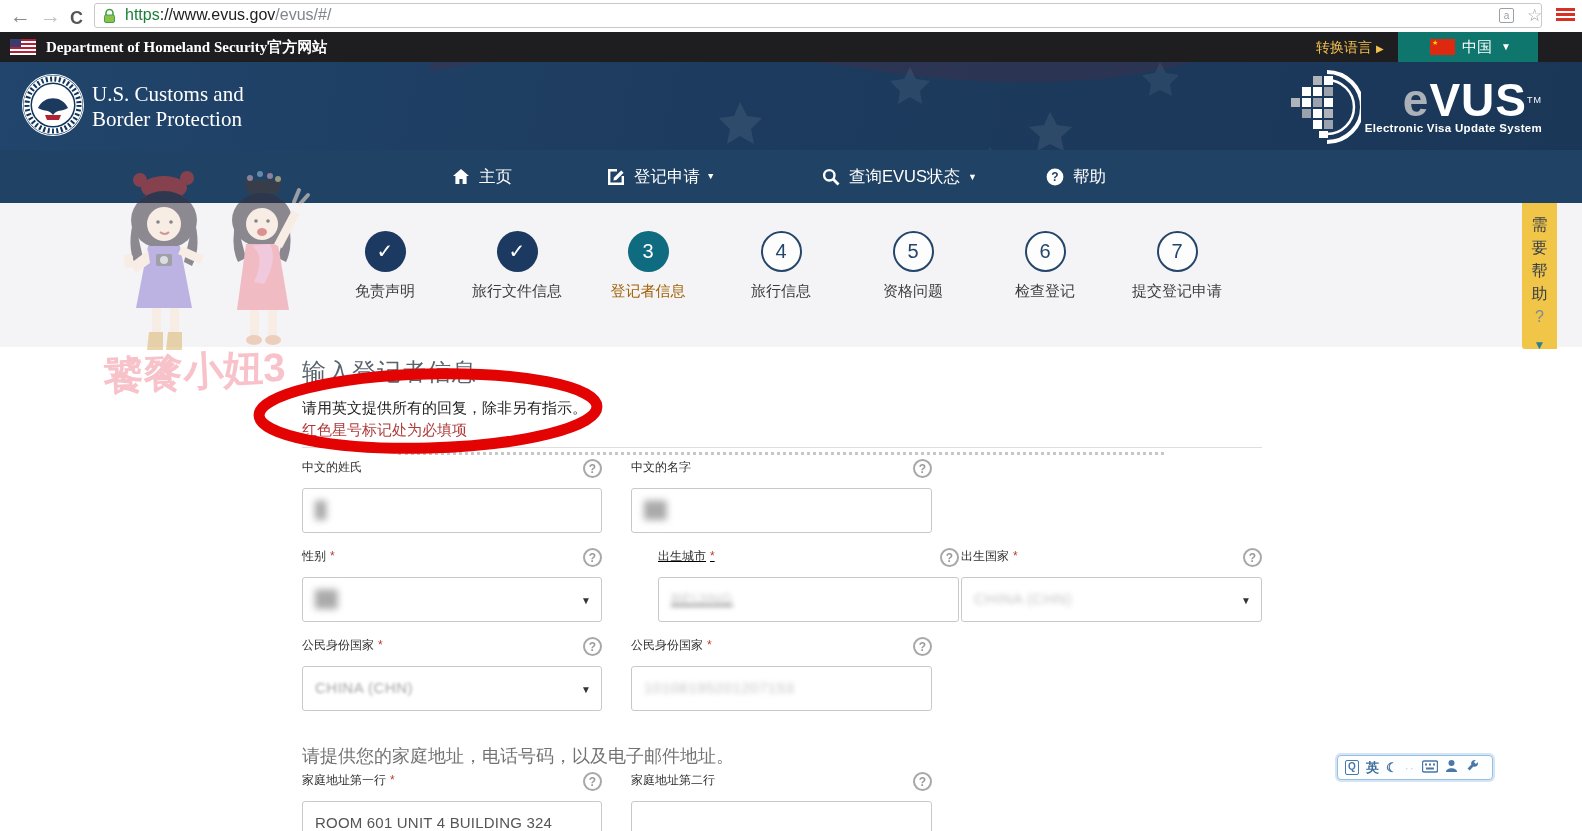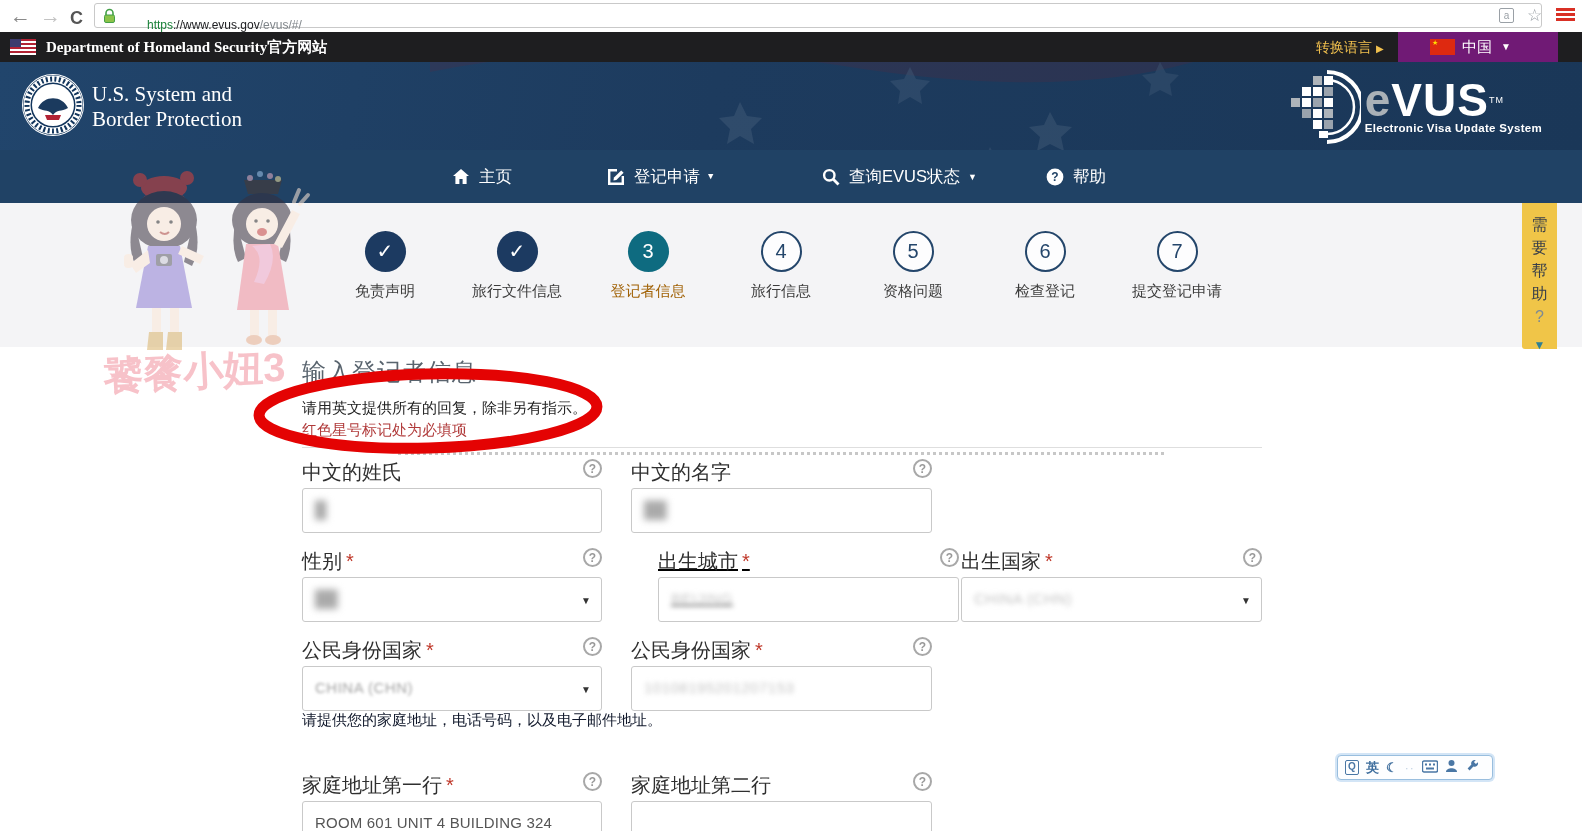--- a/index.html
+++ b/index.html
@@ -7,49 +7,49 @@
   body { font-family:"Liberation Sans", sans-serif; }
   #screen { position:relative; width:1582px; height:831px; background:#fff; overflow:hidden; margin:0 auto; }
 
   
   .chrome { position:absolute; top:0; left:0; width:100%; height:32px; background:#ffffff; }
   .nav-btn { position:absolute; top:2px; font-size:21px; font-weight:bold; color:#8a8a8a; cursor:pointer; line-height:28px; }
   .nav-btn.fwd { color:#c3c3c3; }
   .nav-btn.reload { font-size:18px; color:#555; font-weight:bold; }
   .omnibox { position:absolute; left:94px; top:3px; width:1448px; height:25px; background:#fff; border:1px solid #c9c9c9; border-radius:3px; }
   .lock-ic { position:absolute; left:8px; top:4px; }
-  .url { position:absolute; left:30px; top:14px; font-size:12px; color:#202124; white-space:nowrap;margin-left:22px; }
+  .url { position:absolute; left:30px; top:2px; font-size:16px; color:#202124; white-space:nowrap; }
   .url .scheme { color:#188038; }
   .url .host { color:#202124; }
   .url .path { color:#80868b; }
   .omni-ic { position:absolute; top:4px; color:#9aa0a6; font-size:15px; }
   .star { left:1432px; font-size:17px; top:1px; }
   .translate-ic { left:1404px; width:15px; height:15px; border:1px solid #9aa0a6; border-radius:2px; color:#9aa0a6; font-size:10px; text-align:center; line-height:13px; }
   .menu-ic { position:absolute; right:7px; top:8px; width:19px; }
   .menu-ic i { display:block; height:3px; background:#d93025; margin-bottom:2px; }
 
   
   .govbar { position:absolute; top:32px; left:0; width:100%; height:30px; background:#1e1e20; color:#fff; }
   .us-flag { position:absolute; left:10px; top:7px; width:26px; height:16px; background:repeating-linear-gradient(#b22234 0 2px, #fff 2px 4px); }
   .us-flag .canton { position:absolute; left:0; top:0; width:11px; height:8px; background:#3c3b6e; }
   .gov-text { position:absolute; left:46px; top:6px; font-family:"Liberation Serif", serif; font-weight:bold; font-size:15px; }
   .translate { position:absolute; left:1316px; top:7px; color:#f2c14e; font-size:14px; cursor:pointer; }
   .translate .tri { font-size:10px; }
-  .locale { position:absolute; left:1398px; top:0; width:160px; height:30px; background:#701a75; cursor:pointer; }
+  .locale { position:absolute; left:1398px; top:0; width:140px; height:30px; background:#0f766e; cursor:pointer; }
   .cn-flag { position:absolute; left:32px; top:7px; width:25px; height:16px; background:#de2910; color:#ffde00; font-size:7px; line-height:7px; padding-left:2px; }
   .locale .name { position:absolute; left:64px; top:6px; font-size:15px; color:#fff; }
   .locale .tri { position:absolute; left:103px; top:9px; font-size:10px; color:#fff; }
 
   
   .siteheader { position:absolute; top:62px; left:0; width:100%; height:88px;
     background:linear-gradient(100deg,#21456c 0%, #1d3b5e 45%, #1a3758 100%); overflow:hidden; }
   .flagdecor { position:absolute; left:430px; top:-20px; width:780px; height:130px; opacity:.16; }
   .agency { position:absolute; left:92px; top:20px; color:#fff; font-family:"Liberation Serif", serif; font-size:21px; line-height:1.2; }
   .seal { position:absolute; left:20px; top:10px; }
-  .evus-logo { position:absolute; right:40px; top:6px; display:flex; align-items:flex-start; }
+  .evus-logo { position:absolute; right:40px; top:6px; display:flex; align-items:flex-start;text-align:right; }
   .evus-text { margin-left:4px; margin-top:12px; }
   .evus-word { font-size:46px; line-height:40px; font-weight:bold; letter-spacing:1px; }
   .evus-word .e { color:#aab1b7; }
   .evus-word .vus { color:#ffffff; }
   .evus-word .tm { font-size:9px; color:#fff; vertical-align:top; font-weight:normal; }
   .evus-sub { color:#fff; font-size:11.5px; font-weight:bold; margin-top:2px; letter-spacing:.3px; }
 
   
   .mainnav { position:absolute; top:150px; left:0; width:100%; height:53px; background:#204265; }
   .navitem { position:absolute; top:0; height:53px; display:flex; align-items:center; color:#fff; font-size:16.5px; cursor:pointer; }
@@ -71,24 +71,24 @@
   .helptab { position:absolute; left:1522px; top:203px; width:35px; height:146px; background:#f0c licensing; background:#f0c548; text-align:center; cursor:pointer; border-radius:0 0 0 3px; }
   .helptab span { display:block; font-size:16px; color:#3a4049; line-height:23px; }
   .helptab .q { color:#7d8a94; }
   .helptab .arr { color:#2f7f93; font-size:12px; margin-top:6px; }
 
   
   .pagetitle { position:absolute; left:302px; top:356px; font-size:24px; color:#59646e; letter-spacing:1px; }
   .instr { position:absolute; left:302px; top:399px; font-size:15px; color:#222; }
   .reqnote { position:absolute; left:302px; top:421px; font-size:15px; color:#b03a3a; }
   .divider { position:absolute; left:302px; top:447px; width:960px; border-top:1px solid #dedede; }
-  .addrintro { position:absolute; left:302px; top:711px; font-size:15px; color:#0f172a; }
+  .addrintro { position:absolute; left:302px; top:744px; font-size:18px; color:#737373; }
 
   .field { position:absolute; }
-  .flabel { font-size:20px; color:#2f2f2f; height:24px; }
+  .flabel { font-size:12px; color:#2f2f2f; height:24px; }
   .req { color:#c0392b; margin-left:4px; }
   .qicon { position:absolute; right:0; top:0; width:19px; height:19px; border:2px solid #a8a8a8; border-radius:50%; color:#999; font-size:12px; font-weight:bold; text-align:center; line-height:16px; cursor:pointer; }
   .ibox { position:relative; margin-top:5px; height:45px; background:#fff; border:1px solid #c9c9c9; border-radius:3px; padding:12px 12px 0 12px; font-size:15px; color:#555; overflow:hidden; }
   .ibox .caret { position:absolute; right:10px; top:17px; font-size:10px; color:#333; }
   .blurA { filter:blur(3.5px); color:#a9a9a9; font-size:16px; }
   .blurB { filter:blur(2.5px); color:#c4c4c4; font-size:15px; letter-spacing:.5px; }
   .blurC { filter:blur(1.6px); color:#a4a4a4; font-size:15px; letter-spacing:.5px; }
   .addrval { color:#555; font-size:15px; letter-spacing:.2px; }
 
   
@@ -159,21 +159,21 @@
         <circle r="31" fill="#ffffff"></circle>
         <circle r="30" fill="#12355c"></circle>
         <circle r="26" fill="none" stroke="#ffffff" stroke-width="7"></circle>
         <circle r="26" fill="none" stroke="#12355c" stroke-width="5" stroke-dasharray="2 2.4"></circle>
         <circle r="21" fill="#ffffff"></circle>
         <path d="M-15 3 C-9 -10 9 -10 15 3 C8 7 4 4 0 10 C-4 4 -8 7 -15 3 Z" fill="#1b3a5e"></path>
         <path d="M-8 10 h16 l-2 5 h-12 z" fill="#b22234"></path>
       </svg>
     </span>
     <div class="agency">
-      <div>U.S. System and</div>
+      <div>U.S. Customs and</div>
       <div>Border Protection</div>
     </div>
     <div class="evus-logo">
       <svg width="72" height="78" viewBox="0 0 72 78">
         <path d="M38 4 A35 35 0 0 1 38 74" fill="none" stroke="#ffffff" stroke-width="4"></path>
         <path d="M38 12 A27 27 0 0 1 38 66" fill="none" stroke="#ffffff" stroke-width="2.5"></path>
         <g>
           <rect x="24" y="8" width="9" height="9" fill="#aeb4ba"></rect>
           <rect x="35" y="8" width="9" height="9" fill="#ffffff"></rect>
           <rect x="13" y="19" width="9" height="9" fill="#ffffff"></rect>

